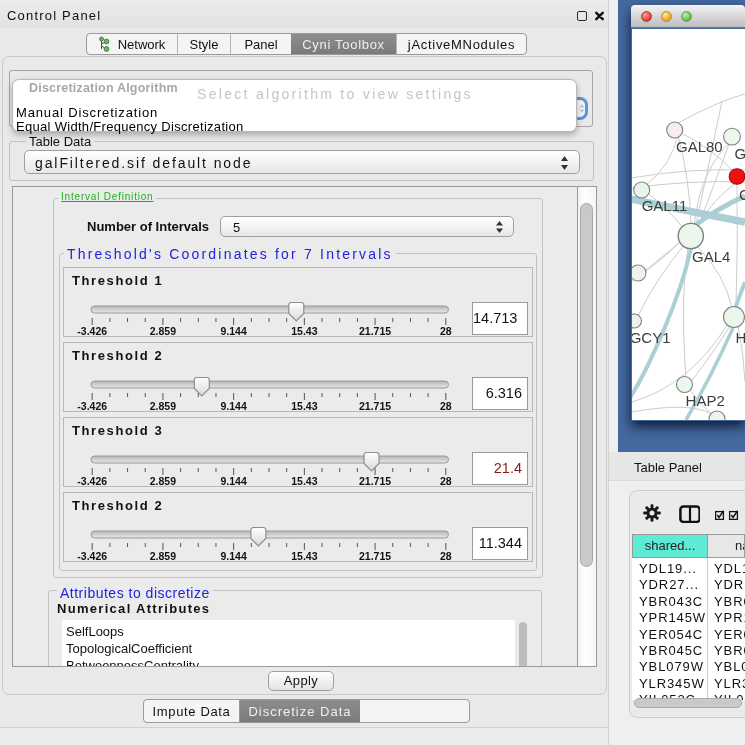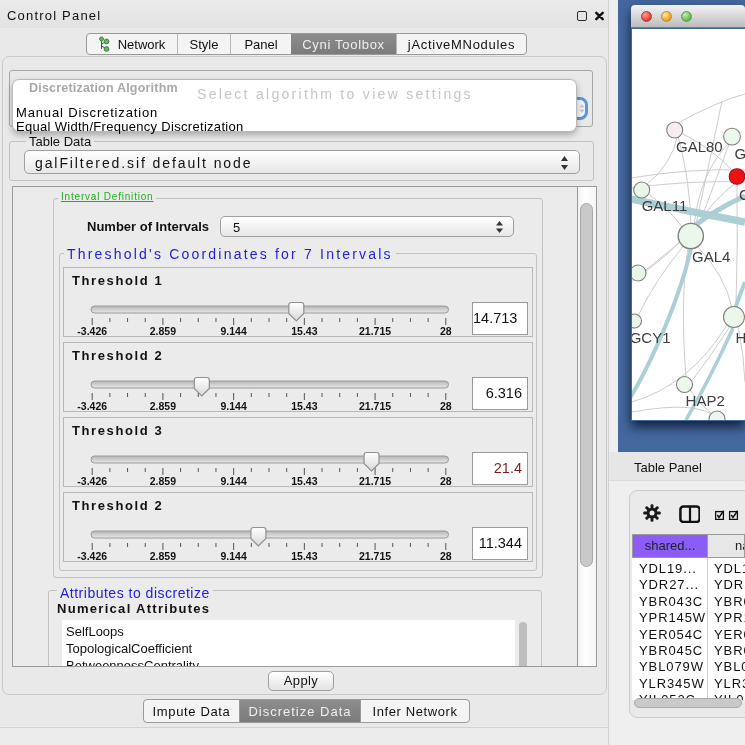--- a/index.html
+++ b/index.html
@@ -231,21 +231,20 @@
       <div class="abs" style="left:49px;top:433px;width:453px;height:47px;background:#ffffff;"></div>
       <div class="abs" style="left:53px;top:436px;font-size:13px;color:#111;line-height:17px;">SelfLoops<br>TopologicalCoefficient<br>BetweennessCentrality</div>
       <div class="abs" style="left:506px;top:435px;width:8px;height:45px;background:#bdbdbd;border-radius:4px 4px 0 0;"></div>
     </div>
 
     <div class="abs" style="left:268px;top:671px;width:66px;height:20px;background:linear-gradient(#ffffff,#e3e3e3);border:1px solid #9f9f9f;border-radius:5px;text-align:center;font-size:13px;color:#111;line-height:18px;letter-spacing:0.4px;">Apply</div>
 
     <div class="abs" style="left:143px;top:699px;width:327px;height:24px;background:#f4f4f4;border:1px solid #9a9a9a;border-radius:4px;overflow:hidden;display:flex;">
       <div style="width:96px;display:flex;align-items:center;justify-content:center;font-size:13px;letter-spacing:0.65px;color:#111;border-right:1px solid #9a9a9a;">Impute Data</div>
       <div style="width:120px;display:flex;align-items:center;justify-content:center;font-size:13px;letter-spacing:1px;color:#efefef;background:linear-gradient(#8d8d8d,#7b7b7b);">Discretize Data</div>
-      <div style="width:109px;display:flex;align-items:center;justify-content:center;font-size:13px;letter-spacing:0.6px;color:#111;border-left:1px solid #9a9a9a;">Infer Network</div>
     </div>
     <div class="abs" style="left:0;top:727px;width:608px;height:1px;background:#d2d2d2;"></div>
     <div class="abs" style="left:0;top:728px;width:608px;height:17px;background:#ececec;"></div>
 
     <div class="abs" id="popup" style="left:12px;top:79px;width:565px;height:53px;background:#ffffff;border:1px solid #b9b9b9;border-radius:7px;box-shadow:0 3px 6px rgba(0,0,0,0.28);">
       <div class="abs" style="left:16px;top:1px;font-size:12.5px;font-weight:bold;letter-spacing:0.2px;color:#a8a8a8;">Discretization Algorithm</div>
       <div class="abs" style="left:184px;top:6px;font-size:14px;letter-spacing:2.3px;color:#c5c5c5;">Select algorithm to view settings</div>
       <div class="abs" style="left:3px;top:25px;font-size:13px;font-weight:normal;letter-spacing:0.85px;color:#000;">Manual Discretization</div>
       <div class="abs" style="left:3px;top:39px;font-size:13px;letter-spacing:0.3px;color:#000;">Equal Width/Frequency Discretization</div>
     </div>
@@ -347,21 +346,21 @@
       <line x1="11" y1="2" x2="11" y2="16.5" stroke="#111" stroke-width="2.2"></line>
     </svg>
     <svg class="abs" style="left:106px;top:58px;" width="24" height="10" viewBox="0 0 24 10">
       <rect x="0.6" y="1.6" width="7.8" height="7.8" fill="none" stroke="#111" stroke-width="1.3"></rect>
       <path d="M2.3 5 L4 7.4 L8.6 0.8" stroke="#111" stroke-width="1.5" fill="none"></path>
       <rect x="14.6" y="1.6" width="7.8" height="7.8" fill="none" stroke="#111" stroke-width="1.3"></rect>
       <path d="M16.3 5 L18 7.4 L22.6 0.8" stroke="#111" stroke-width="1.5" fill="none"></path>
     </svg>
 
     <div class="abs" style="left:23px;top:82px;width:113px;height:166px;background:#ffffff;"></div>
-    <div class="abs" style="left:23px;top:82px;width:76px;height:24px;background:#8b5cf6;border:1px solid #9a9a9a;font-size:13px;color:#222;text-align:center;line-height:22px;">shared...</div>
+    <div class="abs" style="left:23px;top:82px;width:76px;height:24px;background:#5eead4;border:1px solid #9a9a9a;font-size:13px;color:#222;text-align:center;line-height:22px;">shared...</div>
     <div class="abs" style="left:99px;top:82px;width:37px;height:24px;background:#e7e7e7;border:1px solid #9a9a9a;border-left:none;font-size:13px;color:#222;line-height:22px;padding-left:27px;overflow:hidden;">nam</div>
     <div class="abs" style="left:98px;top:106px;width:1px;height:142px;background:#cccccc;"></div>
     <div class="abs" style="left:23px;top:109px;width:113px;height:139px;overflow:hidden;">
       <div class="abs" style="left:7px;top:0;font-size:13px;letter-spacing:0.9px;color:#111;line-height:16.4px;">YDL19...<br>YDR27...<br>YBR043C<br>YPR145W<br>YER054C<br>YBR045C<br>YBL079W<br>YLR345W<br>YIL052C</div>
       <div class="abs" style="left:82px;top:0;font-size:13px;letter-spacing:0.9px;color:#111;line-height:16.4px;">YDL19<br>YDR27<br>YBR04<br>YPR14<br>YER05<br>YBR04<br>YBL07<br>YLR34<br>YIL05</div>
     </div>
     <div class="abs" style="left:23px;top:248px;width:113px;height:14px;background:#e9e9e9;"></div>
     <div class="abs" style="left:25px;top:246px;width:108px;height:9.5px;background:#c9c9c9;border:1px solid #ababab;border-radius:5px;"></div>
   </div>
 

